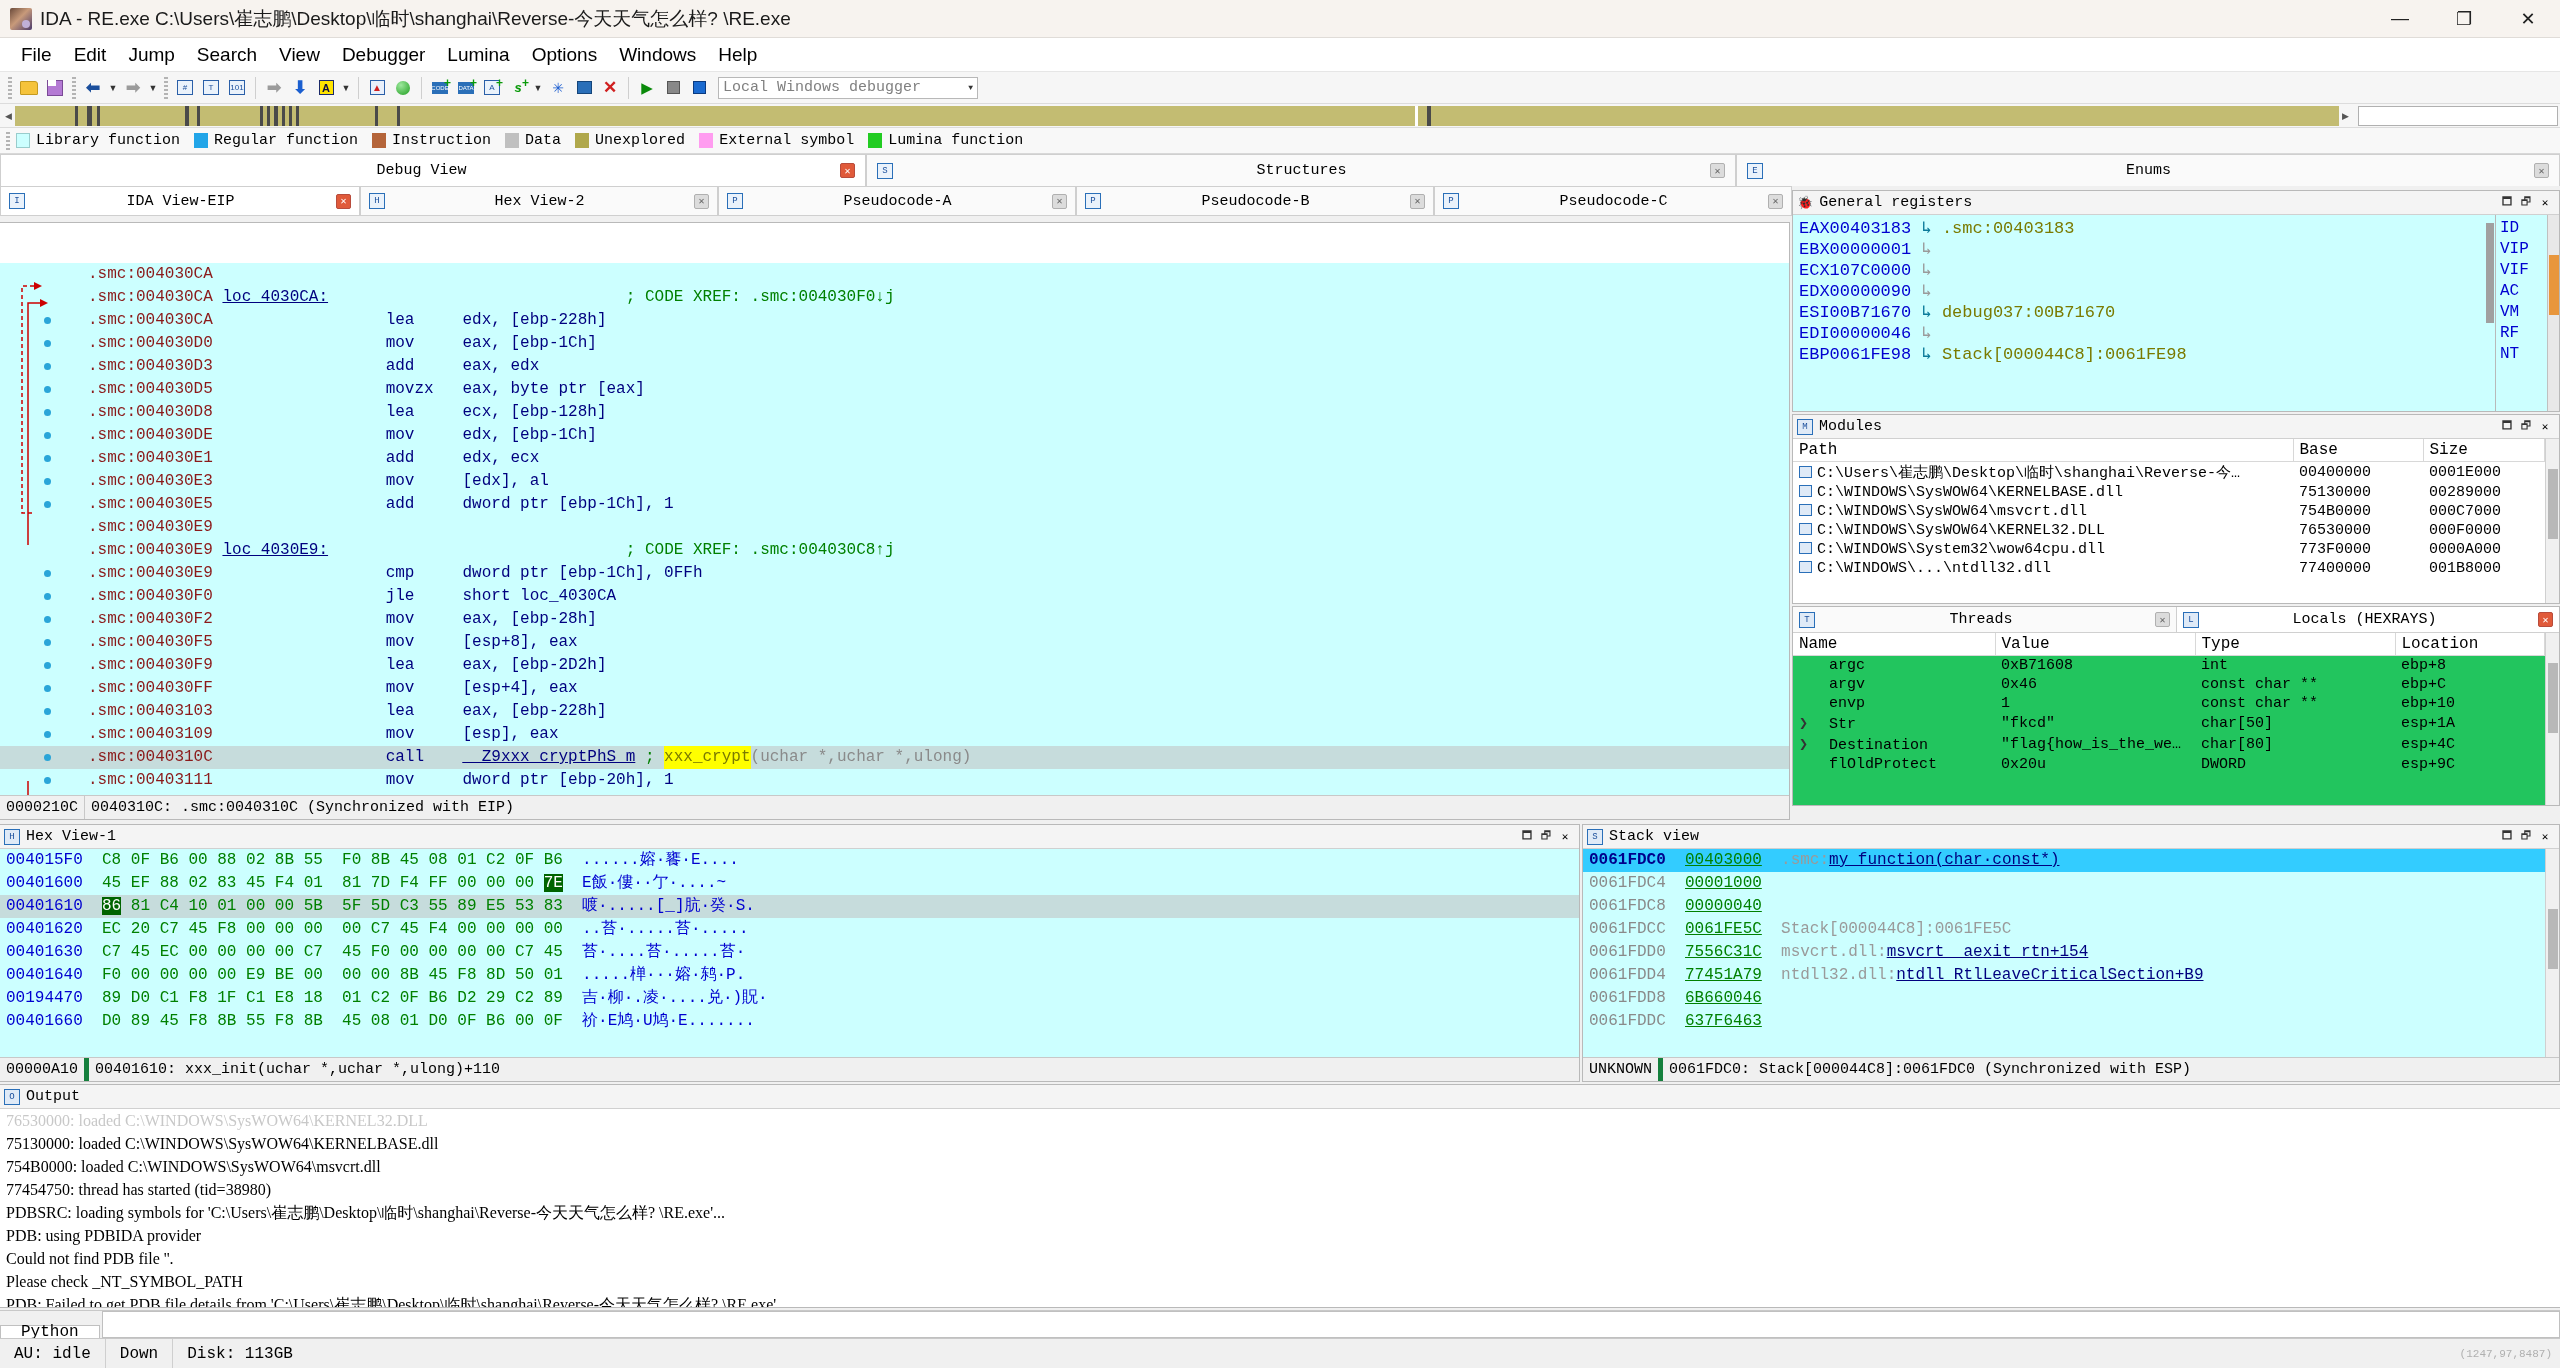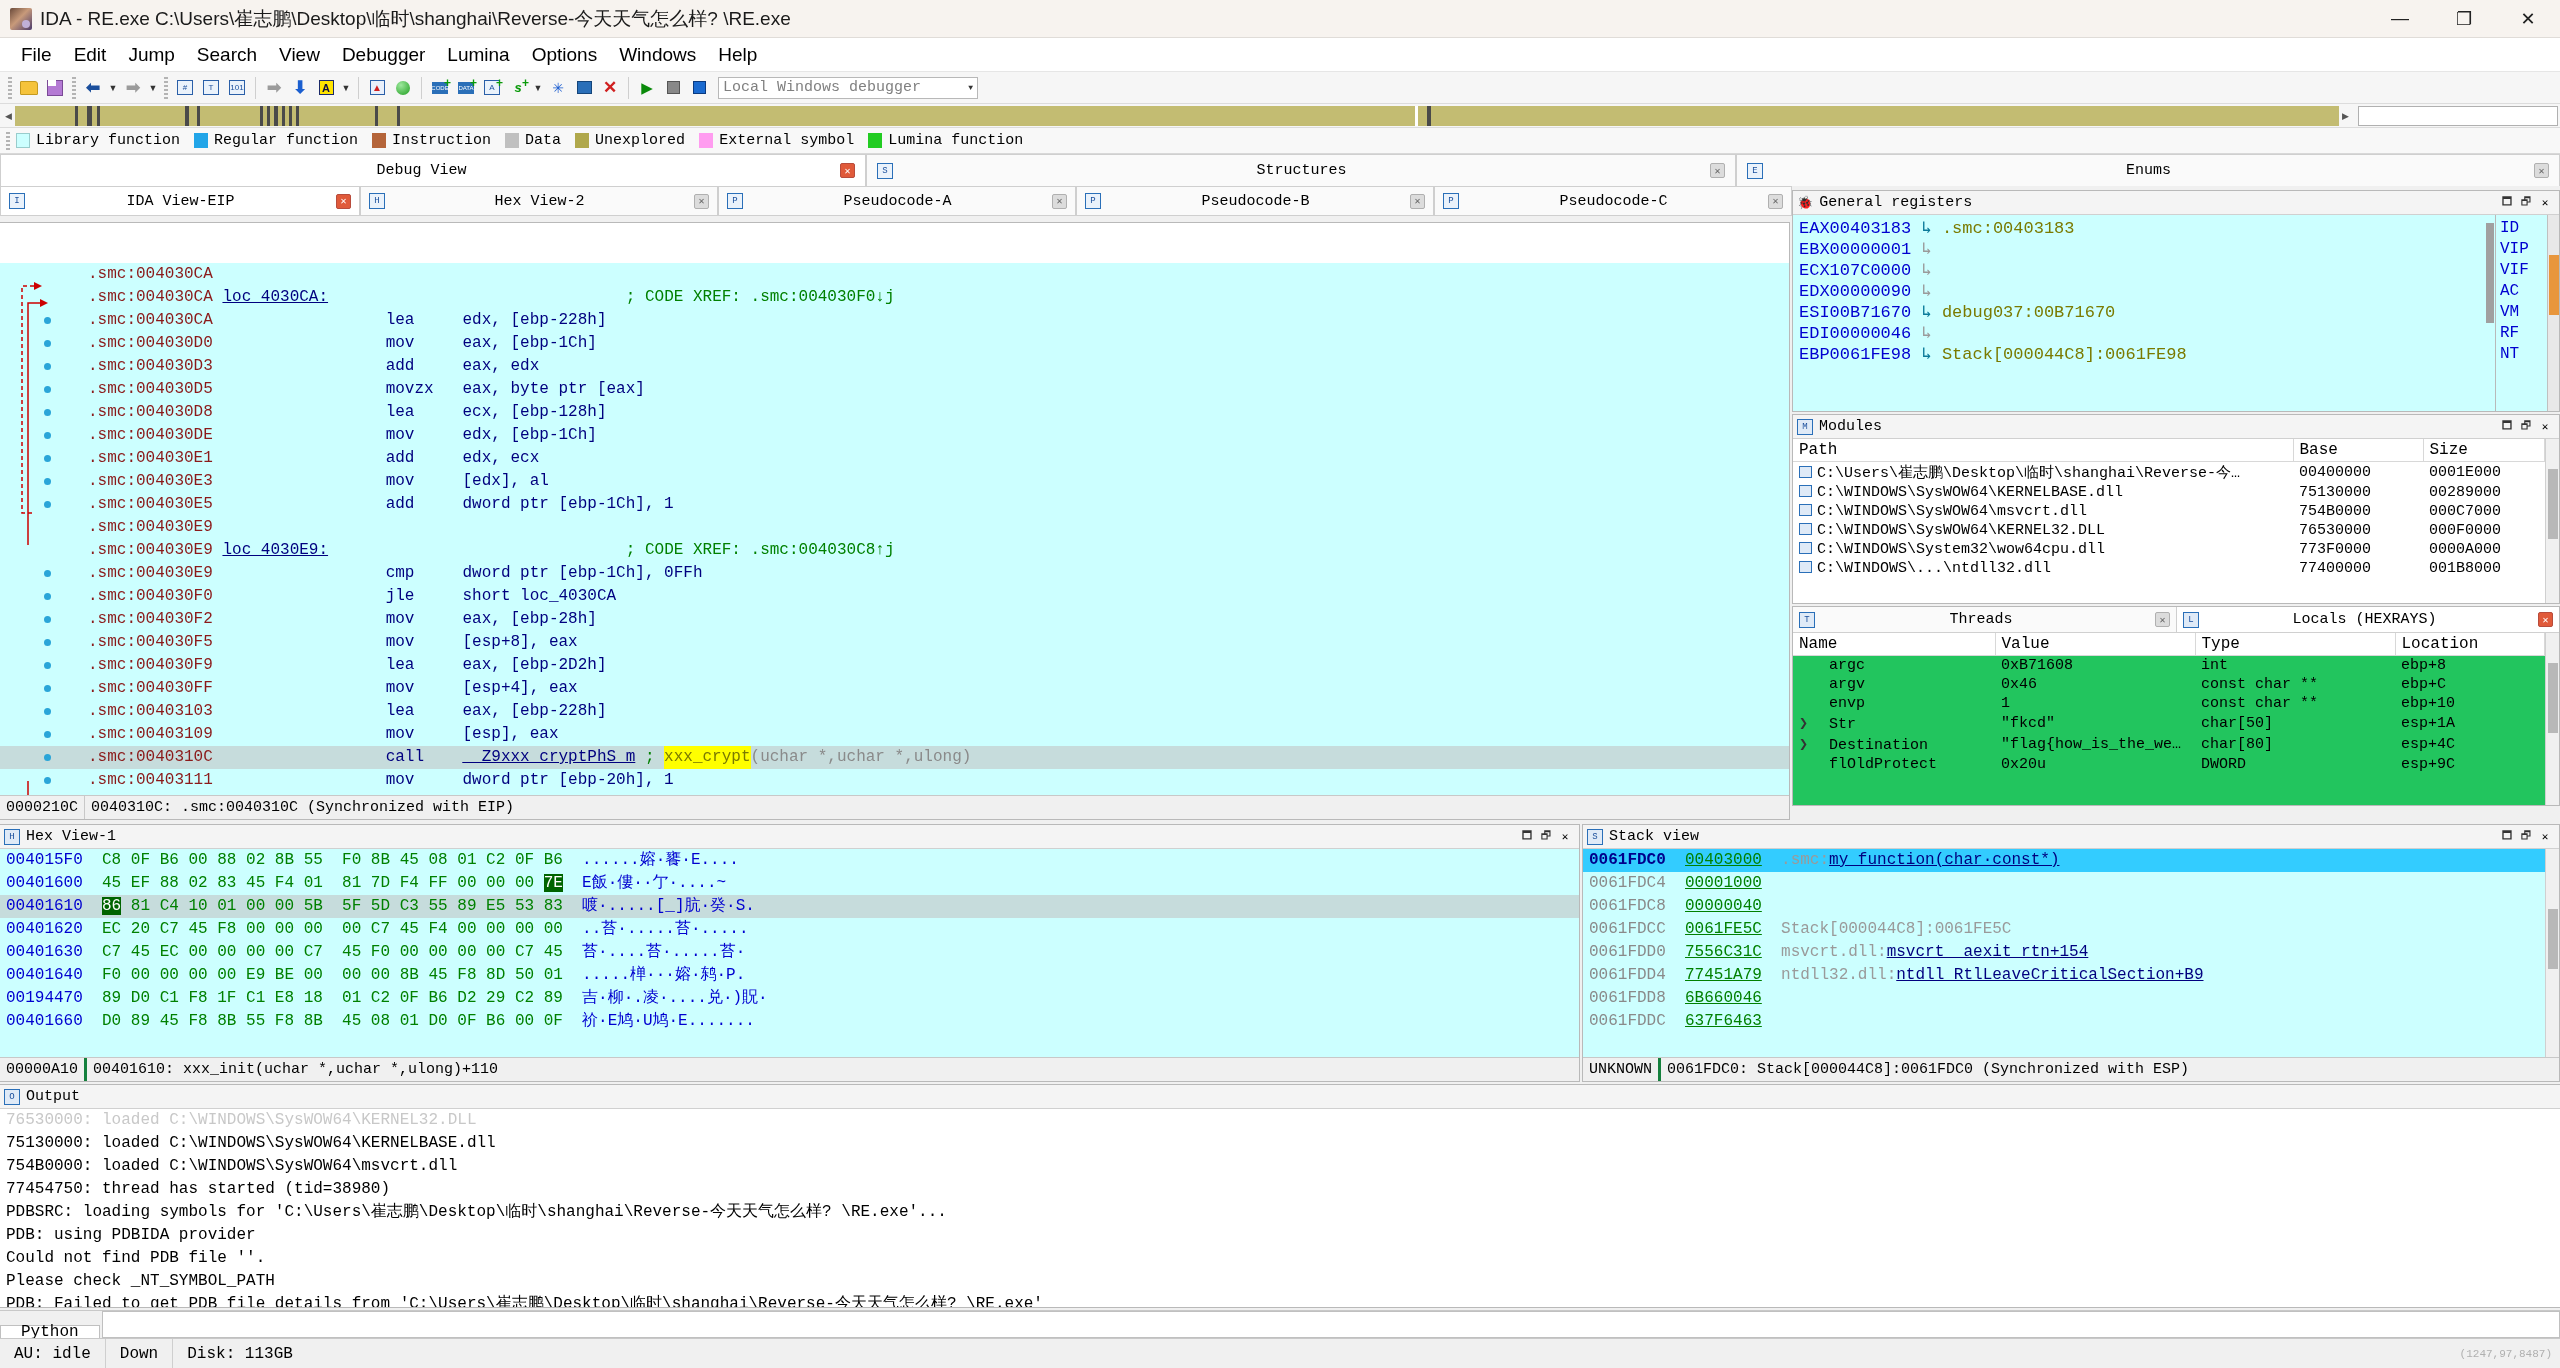--- a/index.html
+++ b/index.html
@@ -223,37 +223,37 @@
     font-family:"Liberation Mono",monospace;font-size:16px;}
   .hex-row{height:23px;line-height:23px;white-space:pre;padding-left:6px;}
   .hex-row.hl{background:#c6dcdc;}
   .hex-addr{color:#0000d0;}
   .hex-bytes{color:#008000;}
   .hex-ascii{color:#0000d0;}
   .hex-sel{background:#006400;color:#ffffff;}
   .hex-status{position:absolute;left:0;right:0;bottom:0;height:24px;background:#f0f0f0;
     border-top:1px solid #c8c8c8;display:flex;align-items:center;
     font-family:"Liberation Mono",monospace;font-size:15px;}
-  .hex-status span{padding:0 6px;border-right:3px solid #15803d;height:100%;display:flex;align-items:center;}
+  .hex-status span{padding:0 6px;border-right:5px solid #15803d;height:100%;display:flex;align-items:center;}
   .hex-status span:last-child{border-right:none;}
 
   
   .stack-body{position:absolute;left:0;right:0;top:24px;bottom:24px;background:#ccffff;overflow:hidden;
     font-family:"Liberation Mono",monospace;font-size:16px;}
   .stk-row{height:23px;line-height:23px;white-space:pre;padding-left:6px;}
   .stk-row.hl{background:#33ccff;}
   .stk-addr{color:#8a8a8a;}
   .stk-row.hl .stk-addr{color:#00008b;font-weight:bold;}
   .stk-val{color:#008000;text-decoration:underline;}
   .stk-mod{color:#9a9a9a;}
   .stk-sym{color:#00007f;text-decoration:underline;}
 
   
   .out-body{position:absolute;left:0;right:0;top:24px;bottom:0;background:#fff;overflow:hidden;
-    font-family:Liberation Mono, monospace;font-size:16px;color:#000;padding-left:6px;}
+    font-family:Liberation Serif, serif;font-size:16px;color:#000;padding-left:6px;}
   .out-row{height:23px;line-height:23px;white-space:pre;}
   .out-row.clipped{color:#c8c8c8;}
 
   
   .cli-bar{
     position:absolute;left:0;right:0;bottom:30px;height:28px;background:#f0f0f0;
     display:flex;align-items:stretch;border-top:1px solid #c8c8c8;
   }
   .cli-tab{
     padding:0 20px;display:flex;align-items:center;background:#fff;

